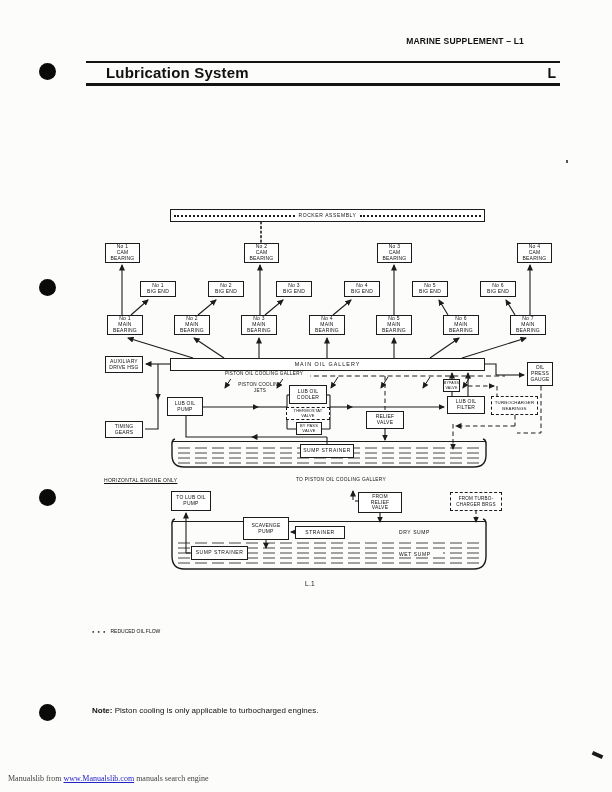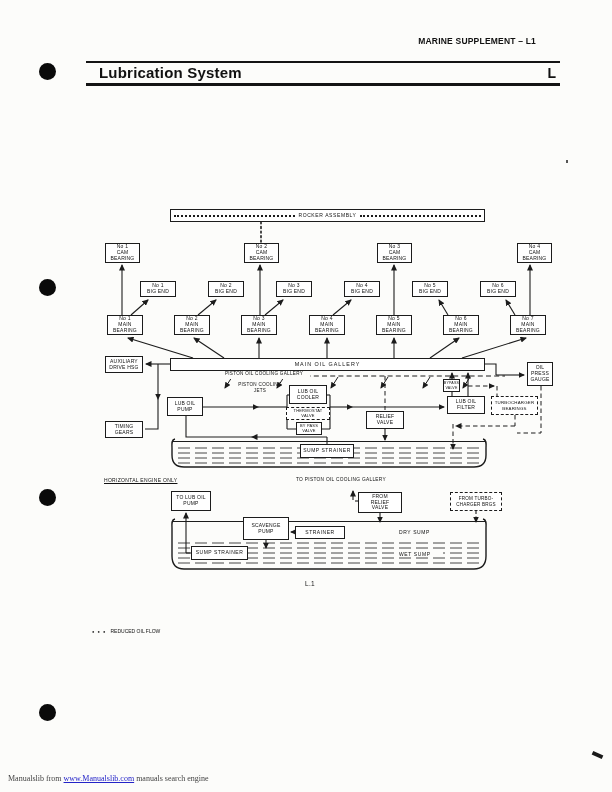--- a/index.html
+++ b/index.html
@@ -24,25 +24,25 @@
 </head>
 <body>
 
 <div class="pg">
 
   <div class="hole" style="top:63px;"></div>
   <div class="hole" style="top:279px;"></div>
   <div class="hole" style="top:489px;"></div>
   <div class="hole" style="top:704px;"></div>
 
-  <div class="abs" style="left:12px;top:36px;width:524px;text-align:right;font-size:8.5px;font-weight:bold;letter-spacing:.2px;">MARINE SUPPLEMENT – L1</div>
+  <div class="abs" style="left:0;top:36px;width:524px;text-align:right;font-size:8.5px;font-weight:bold;letter-spacing:.2px;">MARINE SUPPLEMENT – L1</div>
 
   <div class="abs" style="left:86px;top:61px;width:474px;height:2px;background:#141414;"></div>
   <div class="abs" style="left:86px;top:83px;width:474px;height:2.6px;background:#141414;"></div>
-  <div class="abs" style="left:99px;top:64px;font-size:15px;font-weight:bold;letter-spacing:.2px;">Lubrication System</div>
+  <div class="abs" style="left:106px;top:64px;font-size:15px;font-weight:bold;letter-spacing:.2px;">Lubrication System</div>
   <div class="abs" style="left:460px;top:65px;width:96px;text-align:right;font-size:14px;font-weight:bold;">L</div>
 
   <svg width="612" height="792" viewBox="0 0 612 792">
     <defs>
       <marker id="ah" markerUnits="userSpaceOnUse" markerWidth="7" markerHeight="6" refX="5.5" refY="3" orient="auto">
         <path d="M0,0 L6.5,3 L0,6 Z" fill="#1c1c1c"></path>
       </marker>
     </defs>
 
     <g stroke="#1c1c1c" fill="none">
@@ -275,20 +275,23 @@
   <div class="lbl" style="left:399px;top:529px;width:44px;letter-spacing:.6px;">DRY SUMP</div>
   <div class="lbl" style="left:399px;top:551px;width:44px;letter-spacing:.6px;background:#fcfcfa;">WET SUMP</div>
 
   <div class="lbl" style="left:298px;top:580px;width:24px;text-align:center;font-size:6.5px;letter-spacing:.4px;">L.1</div>
 
   <div class="abs" style="left:92px;top:628px;font-size:5px;display:flex;align-items:center;gap:4px;">
     <span style="font-size:4px;letter-spacing:1px;">● ● ●</span>
     <span>REDUCED OIL FLOW</span>
   </div>
 
+  <div class="abs" style="left:92px;top:706px;font-size:8px;">
+    <span style="font-weight:bold;">Note:</span><span> Piston cooling is only applicable to turbocharged engines.</span>
+  </div>
 
   <div class="abs" style="left:566px;top:160px;width:2px;height:3px;background:#555;"></div>
   <div class="abs" style="left:592px;top:753px;width:11px;height:4px;background:#1a1a1a;transform:rotate(24deg);"></div>
 
   <div class="abs" style="left:8px;top:774px;font-size:8px;font-family:'Liberation Serif',serif;color:#444;">
     <span>Manualslib from </span><a href="#">www.Manualslib.com</a><span> manuals search engine</span>
   </div>
 
 </div>
 

